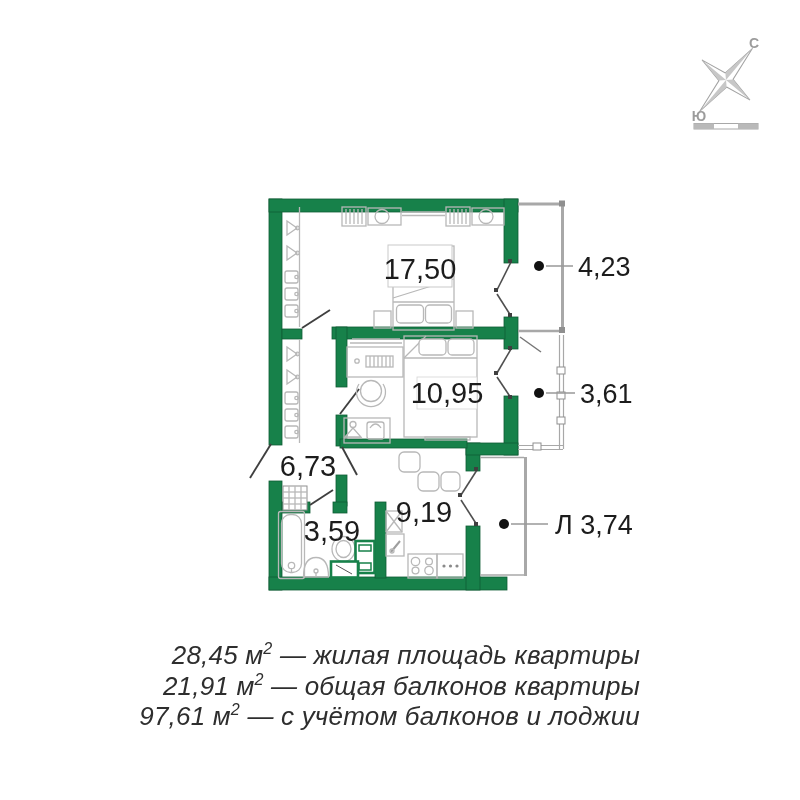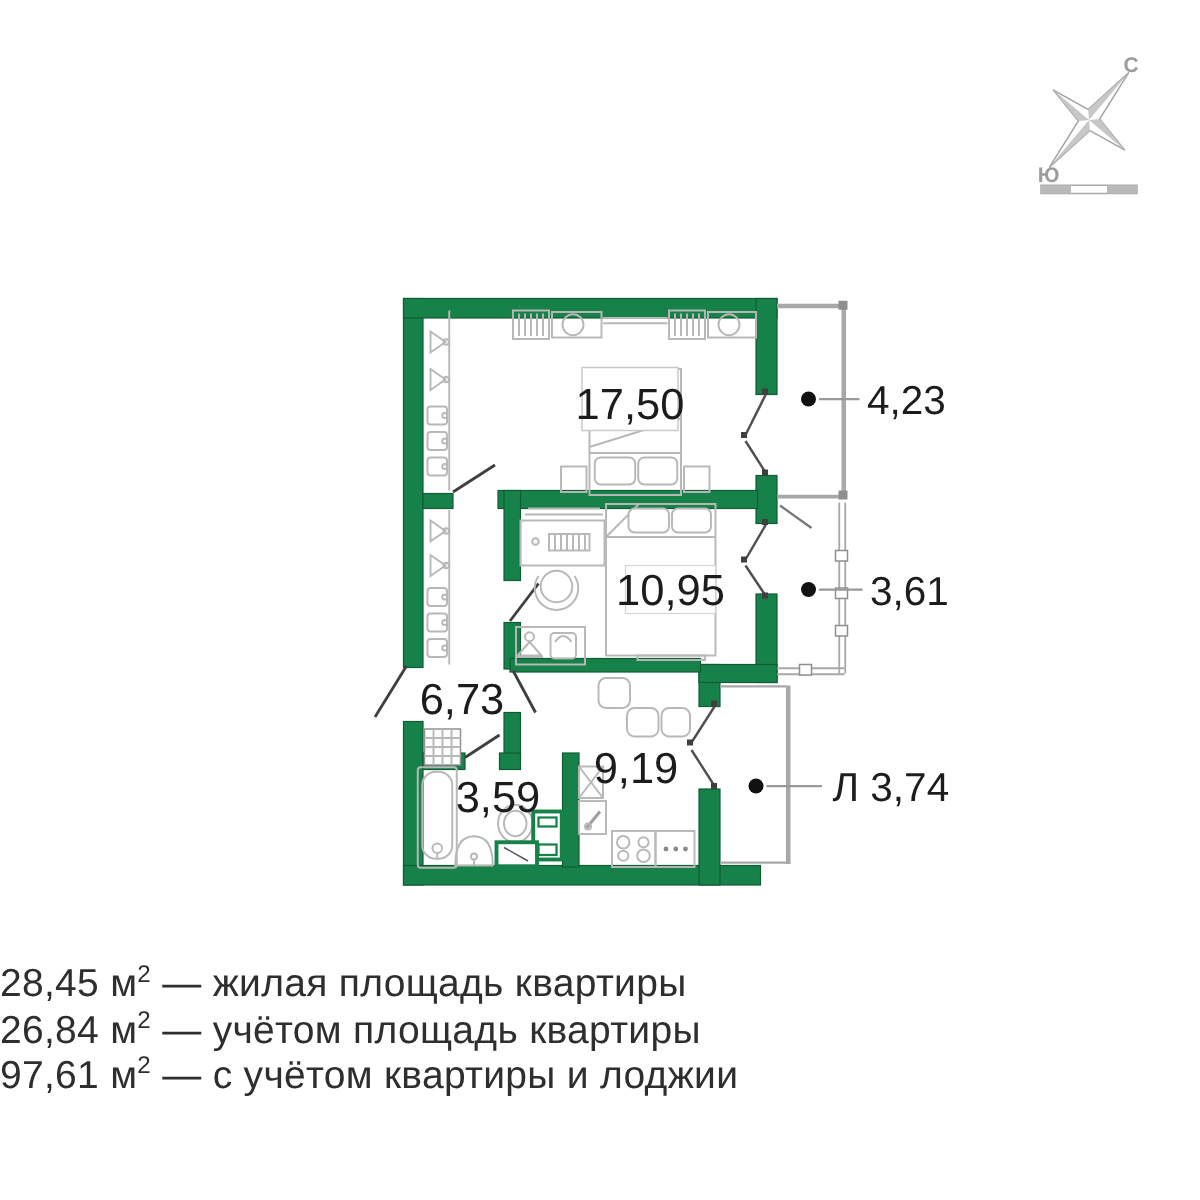--- a/index.html
+++ b/index.html
@@ -12,22 +12,22 @@
   .furn{fill:none;stroke:#b8b8b8;stroke-width:1.3;}
   .furnfill{fill:#fff;stroke:#b8b8b8;stroke-width:1.3;}
   .wall{fill:#17814a;stroke:#0f5c35;stroke-width:0.8;}
   .greenbox{fill:#fff;stroke:#17814a;stroke-width:2.6;}
   .doorleaf{stroke:#3f3f3f;stroke-width:1.9;}
   .winleaf{stroke:#4f4f4f;stroke-width:1.6;}
   .hinge{fill:#3f3f3f;}
   .bal{stroke:#a8a8a8;fill:none;}
   .leader{stroke:#999;stroke-width:1.5;}
   .dot{fill:#111;}
-  #summary{position:absolute;left:0;top:640px;width:640px;text-align:left;
-           font-size:26px;line-height:30.5px;color:#2e2e2e;letter-spacing:0.2px;}
+  #summary{position:absolute;left:0;top:640px;width:640px;text-align:right;
+           font-size:26px;line-height:30.5px;color:#2e2e2e;letter-spacing:0.2px;font-style:italic;}
   #summary sup{font-size:0.62em;vertical-align:super;line-height:0;}
 </style>
 </head>
 <body>
 
 <div id="stage">
 <svg id="planSvg" width="800" height="800" viewBox="0 0 800 800">
 
   <g>
     <g transform="translate(726,80) rotate(40)">
@@ -318,16 +318,16 @@
     <line class="leader" x1="546" y1="393" x2="575" y2="393"></line>
     <text class="balcony-label" x="580" y="403" font-size="27">3,61</text>
     <circle class="dot" cx="504" cy="524" r="5"></circle>
     <line class="leader" x1="511" y1="524" x2="548" y2="524"></line>
     <text class="balcony-label" x="555" y="534" font-size="27">Л 3,74</text>
   </g>
 </svg>
 
   <div id="summary">
     <div><span>28,45 м</span><sup>2</sup><span> — жилая площадь квартиры</span></div>
-    <div><span>26,84 м</span><sup>2</sup><span> — учётом площадь квартиры</span></div>
-    <div><span>97,61 м</span><sup>2</sup><span> — с учётом квартиры и лоджии</span></div>
+    <div><span>21,91 м</span><sup>2</sup><span> — общая балконов квартиры</span></div>
+    <div><span>97,61 м</span><sup>2</sup><span> — с учётом балконов и лоджии</span></div>
   </div>
 </div>
 
 </body></html>

